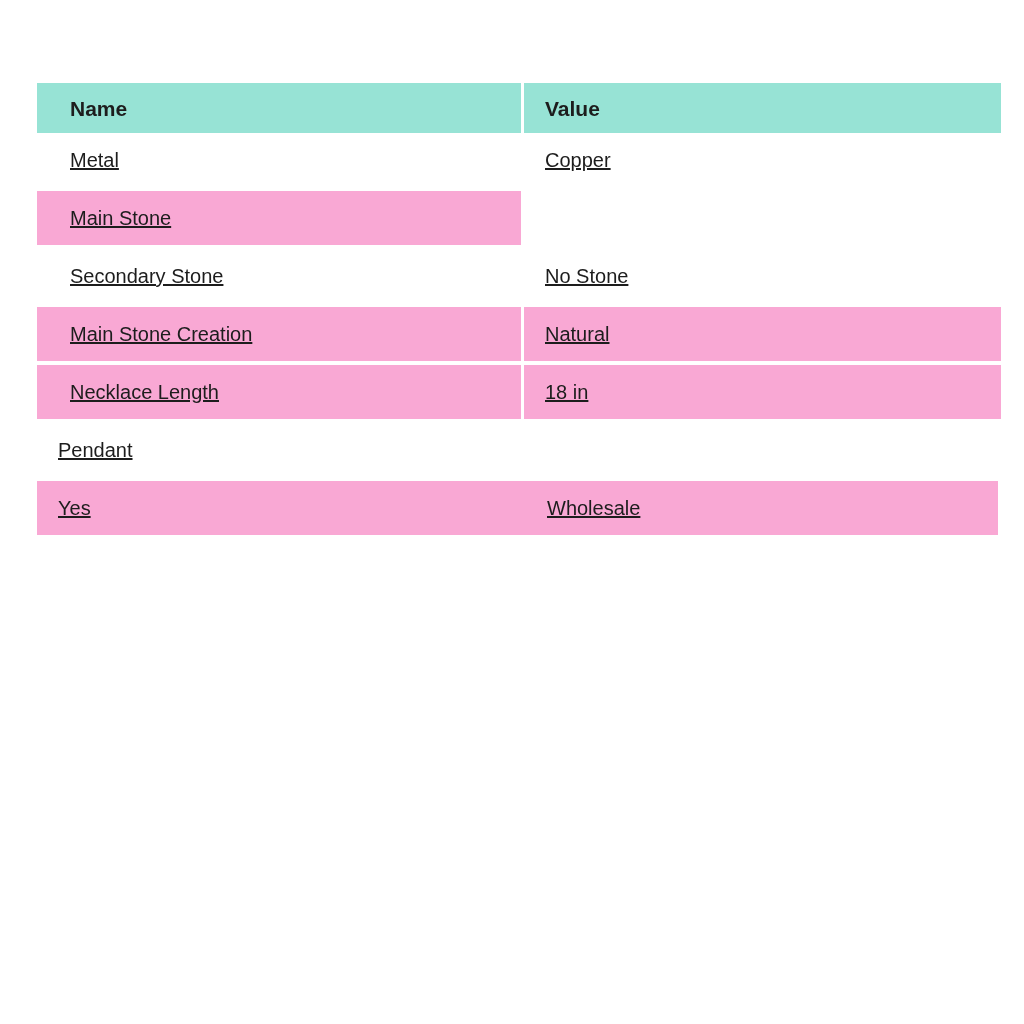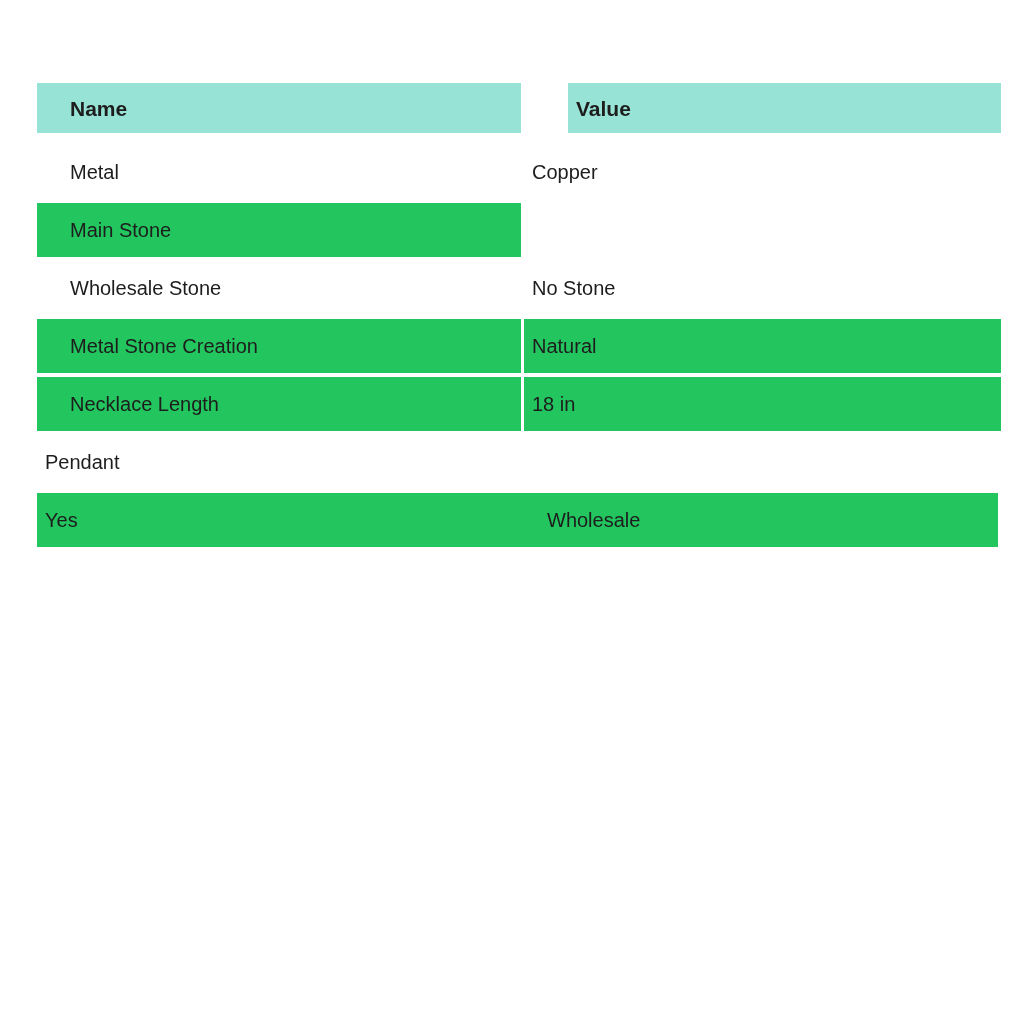--- a/index.html
+++ b/index.html
@@ -29,31 +29,31 @@
     line-height: 1;
     background: #ffffff;
   }
   .name-col {
     width: 484px;
     padding-left: 33px;
     margin-right: 3px;
   }
   .value-col {
     flex: 1;
-    padding-left: 8px;
+    padding-left: 21px;
   }
-  .row.header { margin-bottom: 12px; gap: 44px; }
+  .row.header { margin-bottom: 0; }
   .row.header .cell {
     height: 50px;
     background: #97e3d5;
     font-weight: 600;
     font-size: 21px;
   }
-  .row.body .cell { height: 54px; }
-  .row.striped .cell { background: #22c55e; }
+  .row.body .cell { height: 54px; text-decoration: underline; }
+  .row.striped .cell { background: #f9a8d4; }
 </style>
 </head>
 <body>
 
 <div class="attr-table">
 
   <div class="row header">
     <div class="cell name-col">Name</div>
     <div class="cell value-col">Value</div>
   </div>
@@ -61,26 +61,26 @@
   <div class="row body">
     <div class="cell name-col">Metal</div>
     <div class="cell value-col">Copper</div>
   </div>
 
   <div class="row body striped">
     <div class="cell name-col">Main Stone</div>
   </div>
 
   <div class="row body">
-    <div class="cell name-col">Wholesale Stone</div>
+    <div class="cell name-col">Secondary Stone</div>
     <div class="cell value-col">No Stone</div>
   </div>
 
   <div class="row body striped">
-    <div class="cell name-col">Metal Stone Creation</div>
+    <div class="cell name-col">Main Stone Creation</div>
     <div class="cell value-col">Natural</div>
   </div>
 
 
   <div class="row body striped">
     <div class="cell name-col">Necklace Length</div>
     <div class="cell value-col">18 in</div>
   </div>
 
   <div class="row body">

